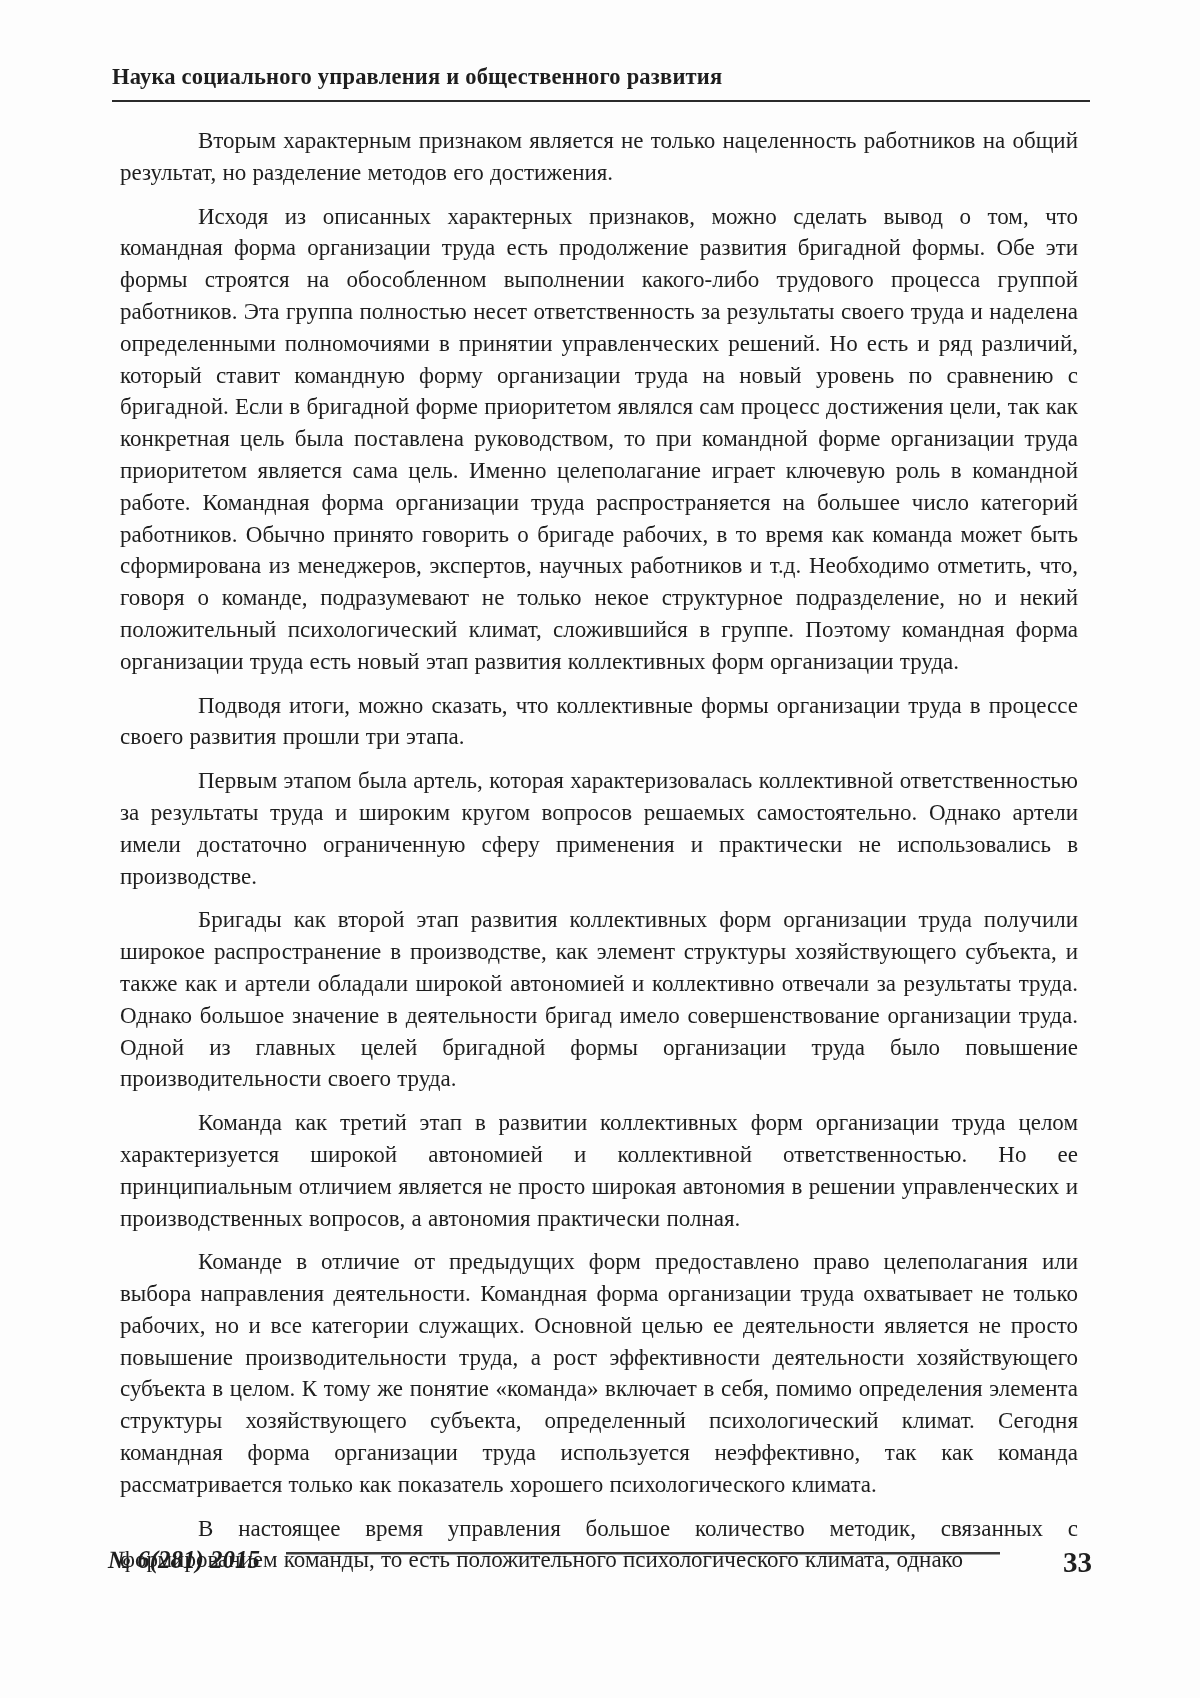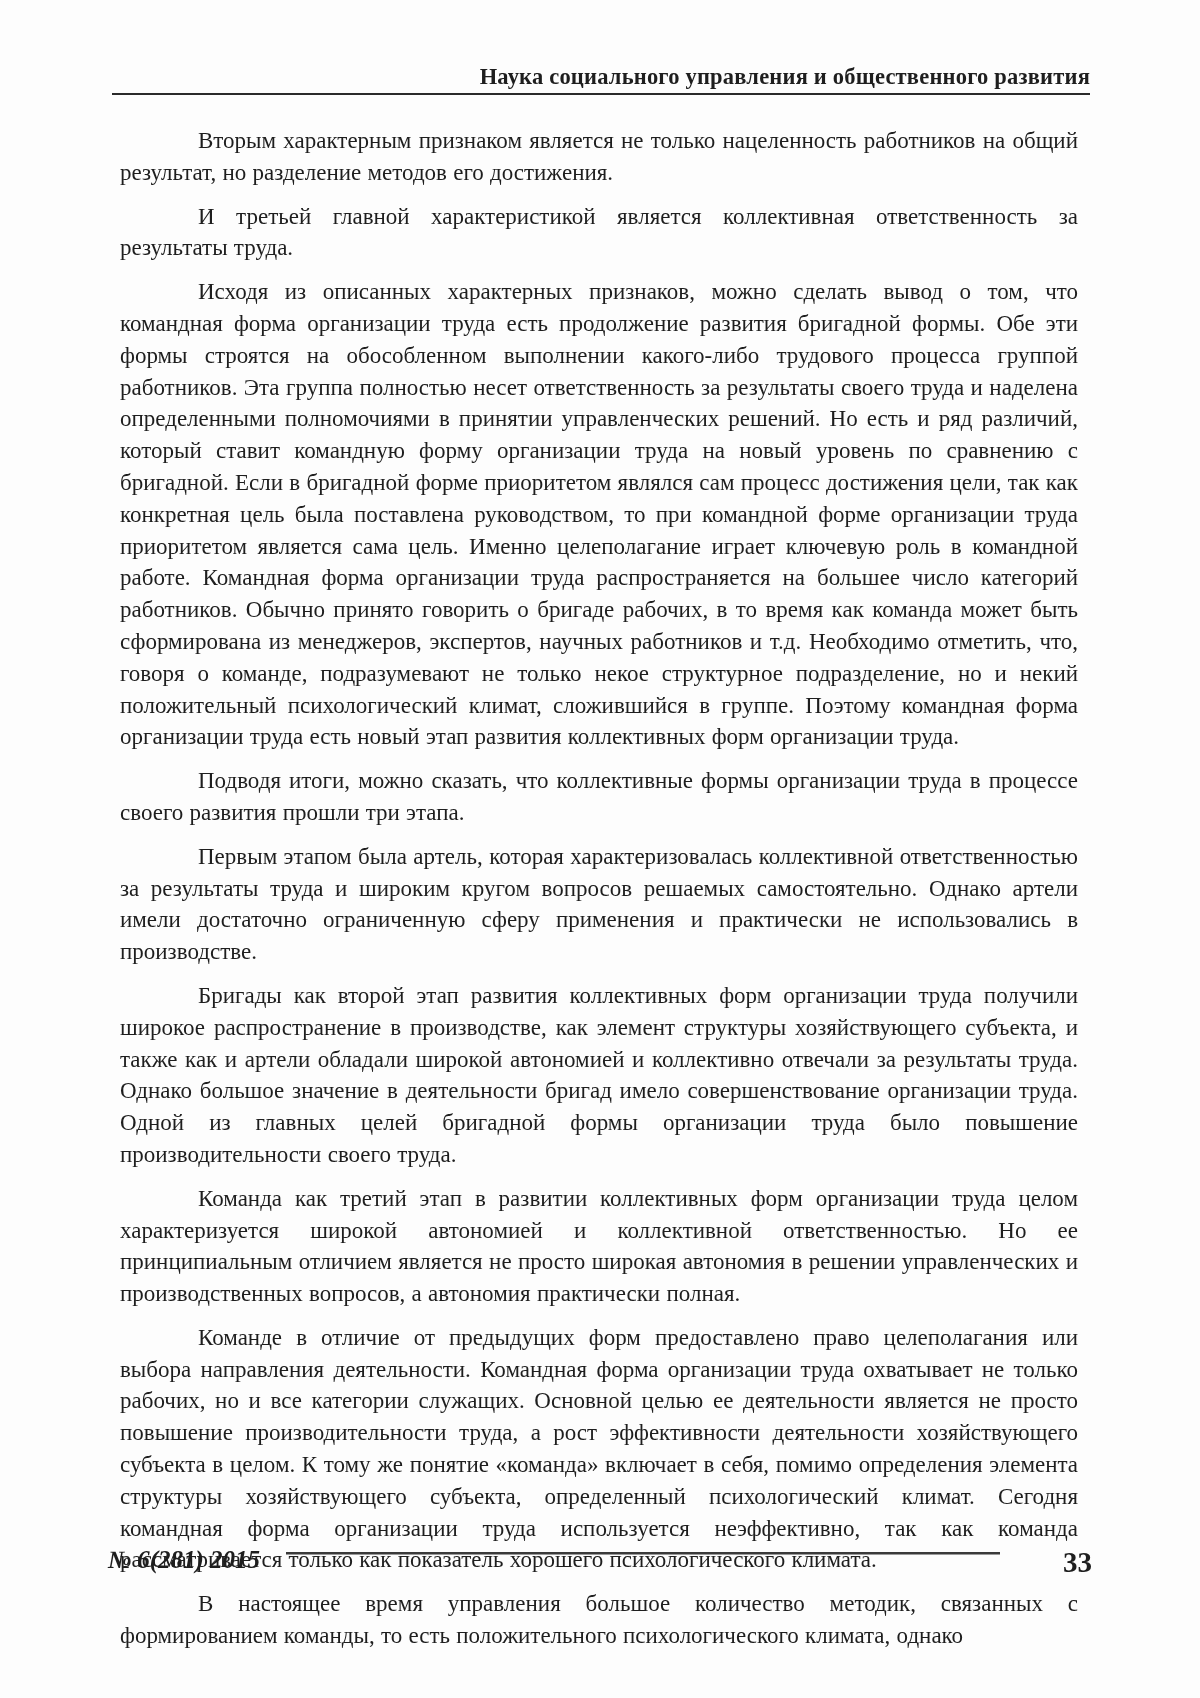--- a/index.html
+++ b/index.html
@@ -16,25 +16,25 @@
     font-family: "Liberation Serif", "DejaVu Serif", serif;
     color: #1e1e1e;
     overflow: hidden;
   }
   
   .running-head {
     position: absolute;
     top: 64px;
     left: 112px;
     right: 110px;
-    text-align: right;
+    text-align: left;
     font-size: 22.5px;
     font-weight: bold;
     letter-spacing: 0.2px;
-    padding-bottom: 3px;
+    padding-bottom: 10px;
     border-bottom: 2.5px solid #2a2a2a;
     white-space: nowrap;
   }
   
   .article-body {
     position: absolute;
     top: 113px;
     left: 108px;
     width: 982px;
     font-size: 23px;
@@ -82,21 +82,20 @@
 </style>
 </head>
 <body>
 
 <div class="page">
 
   <div class="running-head">Наука социального управления и общественного развития</div>
 
   <div class="article-body">
     <p>Вторым характерным признаком является не только нацеленность работников на общий результат, но разделение методов его достижения.</p>
-    <p>И третьей главной характеристикой является коллективная ответственность за результаты труда.</p>
     <p>Исходя из описанных характерных признаков, можно сделать вывод о том, что командная форма организации труда есть продолжение развития бригадной формы. Обе эти формы строятся на обособленном выполнении какого-либо трудового процесса группой работников. Эта группа полностью несет ответственность за результаты своего труда и наделена определенными полномочиями в принятии управленческих решений. Но есть и ряд различий, который ставит командную форму организации труда на новый уровень по сравнению с бригадной. Если в бригадной форме приоритетом являлся сам процесс достижения цели, так как конкретная цель была поставлена руководством, то при командной форме организации труда приоритетом является сама цель. Именно целеполагание играет ключевую роль в командной работе. Командная форма организации труда распространяется на большее число категорий работников. Обычно принято говорить о бригаде рабочих, в то время как команда может быть сформирована из менеджеров, экспертов, научных работников и т.д. Необходимо отметить, что, говоря о команде, подразумевают не только некое структурное подразделение, но и некий положительный психологический климат, сложившийся в группе. Поэтому командная форма организации труда есть новый этап развития коллективных форм организации труда.</p>
     <p>Подводя итоги, можно сказать, что коллективные формы организации труда в процессе своего развития прошли три этапа.</p>
     <p>Первым этапом была артель, которая характеризовалась коллективной ответственностью за результаты труда и широким кругом вопросов решаемых самостоятельно. Однако артели имели достаточно ограниченную сферу применения и практически не использовались в производстве.</p>
     <p>Бригады как второй этап развития коллективных форм организации труда получили широкое распространение в производстве, как элемент структуры хозяйствующего субъекта, и также как и артели обладали широкой автономией и коллективно отвечали за результаты труда. Однако большое значение в деятельности бригад имело совершенствование организации труда. Одной из главных целей бригадной формы организации труда было повышение производительности своего труда.</p>
     <p>Команда как третий этап в развитии коллективных форм организации труда целом характеризуется широкой автономией и коллективной ответственностью. Но ее принципиальным отличием является не просто широкая автономия в решении управленческих и производственных вопросов, а автономия практически полная.</p>
     <p>Команде в отличие от предыдущих форм предоставлено право целеполагания или выбора направления деятельности. Командная форма организации труда охватывает не только рабочих, но и все категории служащих. Основной целью ее деятельности является не просто повышение производительности труда, а рост эффективности деятельности хозяйствующего субъекта в целом. К тому же понятие «команда» включает в себя, помимо определения элемента структуры хозяйствующего субъекта, определенный психологический климат. Сегодня командная форма организации труда используется неэффективно, так как команда рассматривается только как показатель хорошего психологического климата.</p>
     <p>В настоящее время управления большое количество методик, связанных с формированием команды, то есть положительного психологического климата, однако</p>
   </div>
 
   <div class="page-footer">

